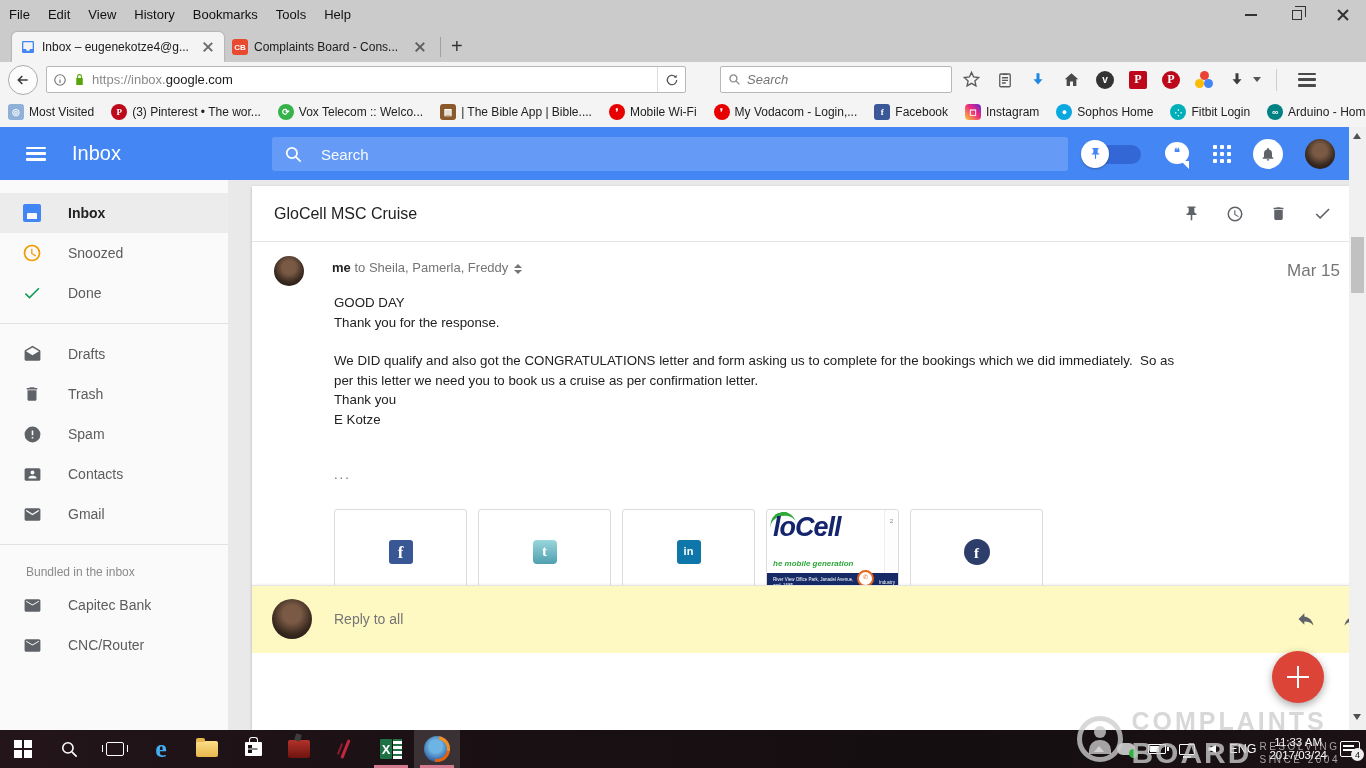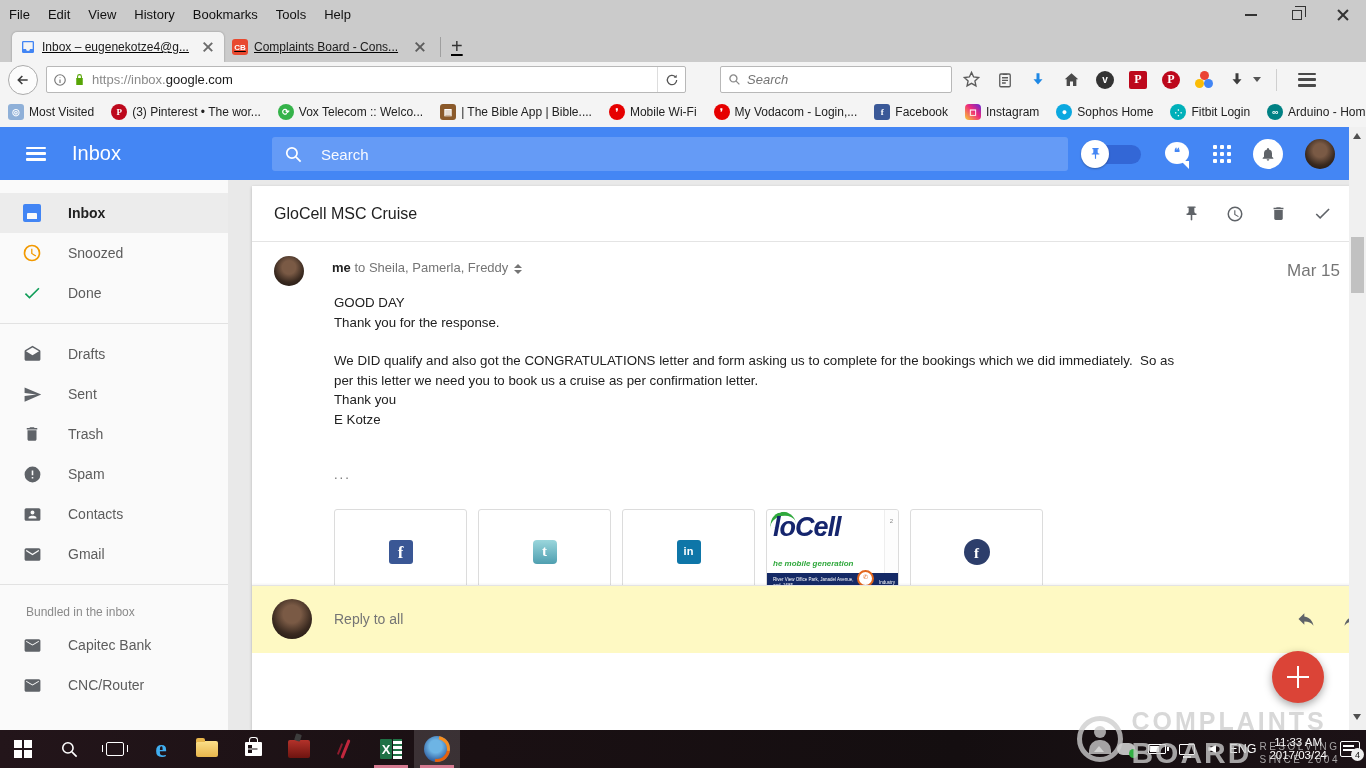--- a/index.html
+++ b/index.html
@@ -11,21 +11,21 @@
   .menu-item { font-size:13px; color:#111; padding:13px 9px; line-height:30px; cursor:default; }
   .win-controls { position:absolute; right:0; top:0; height:30px; display:flex; }
   .win-btn { width:46px; height:30px; display:flex; align-items:center; justify-content:center; }
   .glyph-min { width:12px; height:2px; background:#333; }
   .glyph-restore { width:10px; height:10px; border:1.5px solid #333; position:relative; background:#cbcbcb; }
   .glyph-restore::before { content:""; position:absolute; left:2px; top:-5px; width:10px; height:10px; border:1.5px solid #333; border-left:none; border-bottom:none; }
   .glyph-close { position:relative; width:14px; height:14px; }
   .glyph-close::before,.glyph-close::after { content:""; position:absolute; left:6px; top:0; width:2px; height:14px; background:#333; }
   .glyph-close::before { transform:rotate(45deg); } .glyph-close::after { transform:rotate(-45deg); }
 
-  .tabbar { position:absolute; left:0; top:30px; width:1366px; height:32px; background:#cbcbcb; display:flex; align-items:flex-end; padding-left:12px;text-decoration:underline; }
+  .tabbar { position:absolute; left:0; top:30px; width:1366px; height:32px; background:#cbcbcb; display:flex; align-items:flex-end; padding-left:12px; }
   .tab { width:212px; height:30px; display:flex; align-items:center; padding:0 8px; font-size:12px; color:#1a1a1a; position:relative; border-radius:5px 5px 0 0; }
   .tab.active { background:#f4f4f4; box-shadow:0 0 2px rgba(0,0,0,.35); }
   .tab .tab-title { flex:1; white-space:nowrap; overflow:hidden; margin:0 6px; }
   .tab-close { width:16px; height:16px; position:relative; opacity:.65; }
   .tab-close::before,.tab-close::after{ content:""; position:absolute; left:7px; top:2px; width:1.6px; height:12px; background:#222; }
   .tab-close::before{ transform:rotate(45deg);} .tab-close::after{ transform:rotate(-45deg);}
   .tab-sep { width:1px; height:20px; background:#9f9f9f; margin:0 4px 5px 4px; }
   .newtab { font-size:20px; color:#333; padding:0 10px 4px 6px; }
   .cb-ico { width:16px; height:16px; border-radius:3px; background:#e8492f; color:#fff; font-size:8px; font-weight:bold; display:flex; align-items:center; justify-content:center; }
 
@@ -425,28 +425,20 @@
     <div class="sb-item">
       <span class="ico">
           <svg width="19" height="19" viewBox="0 0 24 24" fill="#5f6368">
             <path d="M21.99 8c0-.72-.37-1.35-.94-1.7L12 1 2.95 6.3C2.38 6.65 2 7.28 2 8v10c0 1.1.9 2 2 2h16c1.1 0 2-.9 2-2l-.01-10zM12 13 3.74 7.84 12 3l8.26 4.84L12 13z"></path>
           </svg>
         </span>
       <span>Drafts</span>
     </div>
     <div class="sb-item">
       <span class="ico">
-          <svg width="19" height="19" viewBox="0 0 24 24" fill="#5f6368">
-            <path d="M2.01 21 23 12 2.01 3 2 10l15 2-15 2z"></path>
-          </svg>
-        </span>
-      <span>Sent</span>
-    </div>
-    <div class="sb-item">
-      <span class="ico">
           <svg width="18" height="18" viewBox="0 0 24 24" fill="#5f6368">
             <path d="M6 19c0 1.1.9 2 2 2h8c1.1 0 2-.9 2-2V7H6zM19 4h-3.5l-1-1h-5l-1 1H5v2h14z"></path>
           </svg>
         </span>
       <span>Trash</span>
     </div>
     <div class="sb-item">
       <span class="ico">
           <svg width="19" height="19" viewBox="0 0 24 24" fill="#5f6368">
             <path d="M12 2a10 10 0 1 0 0 20 10 10 0 0 0 0-20zm1 15h-2v-2h2zm0-4h-2V7h2z"></path>

